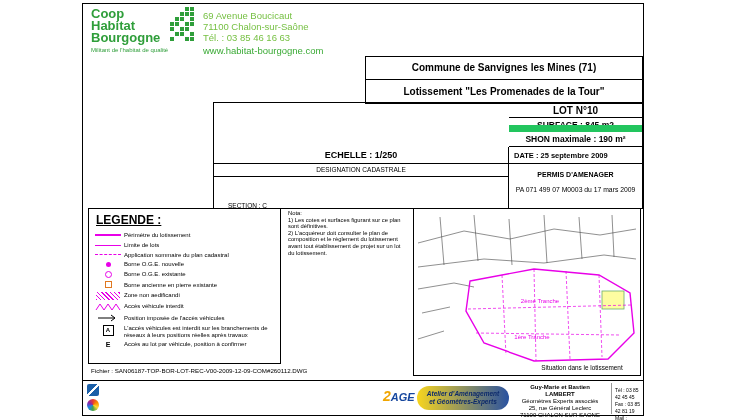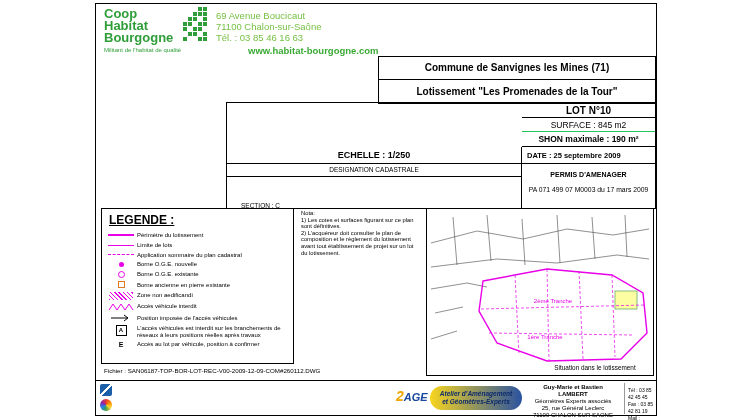--- a/index.html
+++ b/index.html
@@ -1,36 +1,36 @@
 <!DOCTYPE html>
 <html><head>
 <meta charset="utf-8">
 <style>
   html,body{margin:0;padding:0;background:#fff;}
   body{width:750px;height:420px;position:relative;font-family:"Liberation Sans",sans-serif;color:#000;overflow:hidden;}
-  .doc{position:absolute;left:95px;top:3px;width:560px;height:411px;border:1.5px solid #000;background:#fff;}
+  .doc{position:absolute;left:82px;top:3px;width:560px;height:411px;border:1.5px solid #000;background:#fff;}
 
   
   .logo-text{position:absolute;left:8px;top:4px;font-weight:bold;font-size:13px;line-height:12px;color:#2f9e3a;}
   .tagline{position:absolute;left:8px;top:43px;font-size:6px;color:#2f9e3a;}
   .logo-icon{position:absolute;left:86px;top:3px;}
   .address{position:absolute;left:120px;top:6px;font-size:9.5px;line-height:11px;color:#76c043;}
-  .address .site{font-weight:bold;color:#3aaa35;margin-top:2px;margin-left:32px;}
+  .address .site{font-weight:normal;color:#3aaa35;margin-top:2px;}
 
   
   .commune-box{position:absolute;left:282px;top:52px;width:276px;height:46px;border:1px solid #000;}
   .commune-row{height:22px;line-height:22px;text-align:center;font-size:10px;font-weight:bold;}
   .commune-row.second{border-top:1px solid #000;height:23px;line-height:23px;}
 
   
   .cartouche{position:absolute;left:130px;top:98px;width:428px;height:105px;border:1px solid #000;}
   .c-cell{position:absolute;box-sizing:border-box;overflow:hidden;}
   .plan-title{left:0;top:0;width:295px;height:44px;border-right:1px solid #000;border-bottom:1px solid #000;font-size:16px;font-weight:bold;letter-spacing:2px;text-align:center;line-height:44px;}
   .lot{left:295px;top:0;width:133px;height:15px;border-bottom:1px solid #000;font-size:10px;font-weight:bold;text-align:center;line-height:15px;}
-  .surface{left:295px;top:15px;width:133px;height:14px;border-bottom:1px solid #22c55e;font-size:8.5px;font-weight:normal;text-align:center;line-height:14px;}
+  .surface{left:295px;top:15px;width:133px;height:14px;border-bottom:7px solid #22c55e;font-size:8.5px;font-weight:bold;text-align:center;line-height:14px;}
   .shon{left:295px;top:29px;width:133px;height:15px;border-bottom:1px solid #000;font-size:8.5px;font-weight:bold;text-align:center;line-height:15px;}
   .echelle{left:0;top:44px;width:295px;height:17px;border-right:1px solid #000;border-bottom:1px solid #000;font-size:9px;font-weight:bold;text-align:center;line-height:17px;}
   .datec{left:295px;top:44px;width:133px;height:17px;border-bottom:1px solid #000;font-size:7.5px;font-weight:bold;line-height:17px;padding-left:5px;}
   .designation{left:0;top:61px;width:295px;height:44px;border-right:1px solid #000;}
   .designation-h{font-size:6.5px;text-align:center;border-bottom:1px solid #000;height:12px;line-height:12px;}
   .designation-lines{padding:4px 0 0 14px;font-size:6.5px;line-height:10px;white-space:pre;}
   .permis{left:295px;top:61px;width:133px;height:44px;}
   .permis-h{font-size:7px;font-weight:bold;text-align:center;margin-top:7px;}
   .permis-v{font-size:6.8px;text-align:center;margin-top:8px;}
 

